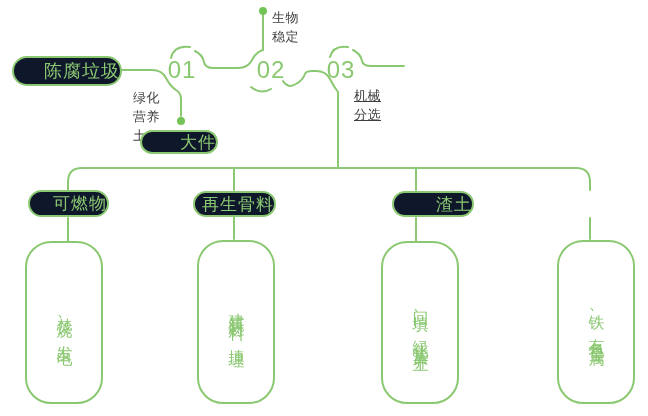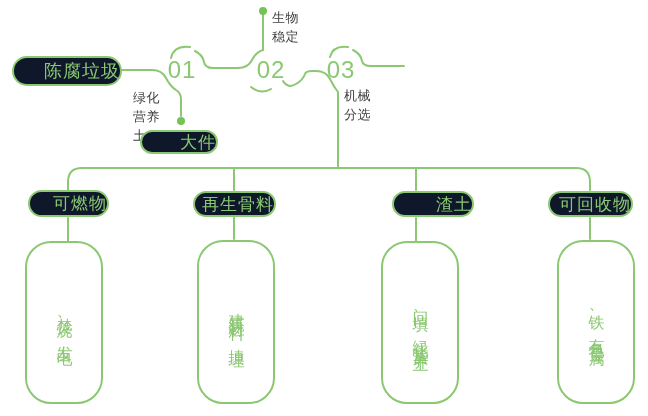--- a/index.html
+++ b/index.html
@@ -78,37 +78,34 @@
   <div class="pill src" style="left:12px;top:56px;width:110px;height:30px;">
     <span>陈腐垃圾</span>
   </div>
 
   <div class="stepnum" style="left:182px;top:70px;">01</div>
   <div class="stepnum" style="left:271px;top:70px;text-align:right;">02</div>
   <div class="stepnum" style="left:341px;top:70px;">03</div>
 
   <div class="darklabel" style="left:272px;top:8px;">生物稳定</div>
   <div class="darklabel" style="left:133px;top:88px;">绿化营养土</div>
-  <div class="darklabel" style="left:344px;top:86px;">机械分选</div>
+  <div class="darklabel" style="left:354px;top:86px;text-decoration:underline;">机械分选</div>
 
   <div class="pill" style="left:140px;top:130px;width:78px;height:24px;">
     <span>大件</span>
   </div>
 
   <div class="pill" style="left:193px;top:191px;width:83px;height:26px;">
     <span>再生骨料</span>
   </div>
   <div class="pill" style="left:28px;top:190px;width:81px;height:27px;">
     <span>可燃物</span>
   </div>
   <div class="pill" style="left:392px;top:191px;width:82px;height:26px;">
     <span>渣土</span>
-  </div>
-  <div class="pill" style="left:548px;top:191px;width:85px;height:26px;">
-    <span>可回收物</span>
   </div>
 
   <div class="vbox" style="left:25px;top:241px;width:78px;height:163px;">
     <span class="vtext">焚烧、发电</span>
   </div>
   <div class="vbox" style="left:197px;top:240px;width:78px;height:164px;">
     <span class="vtext">建筑材料、填埋</span>
   </div>
   <div class="vbox" style="left:381px;top:241px;width:78px;height:163px;">
     <span class="vtext">回填、绿化营养土</span>

